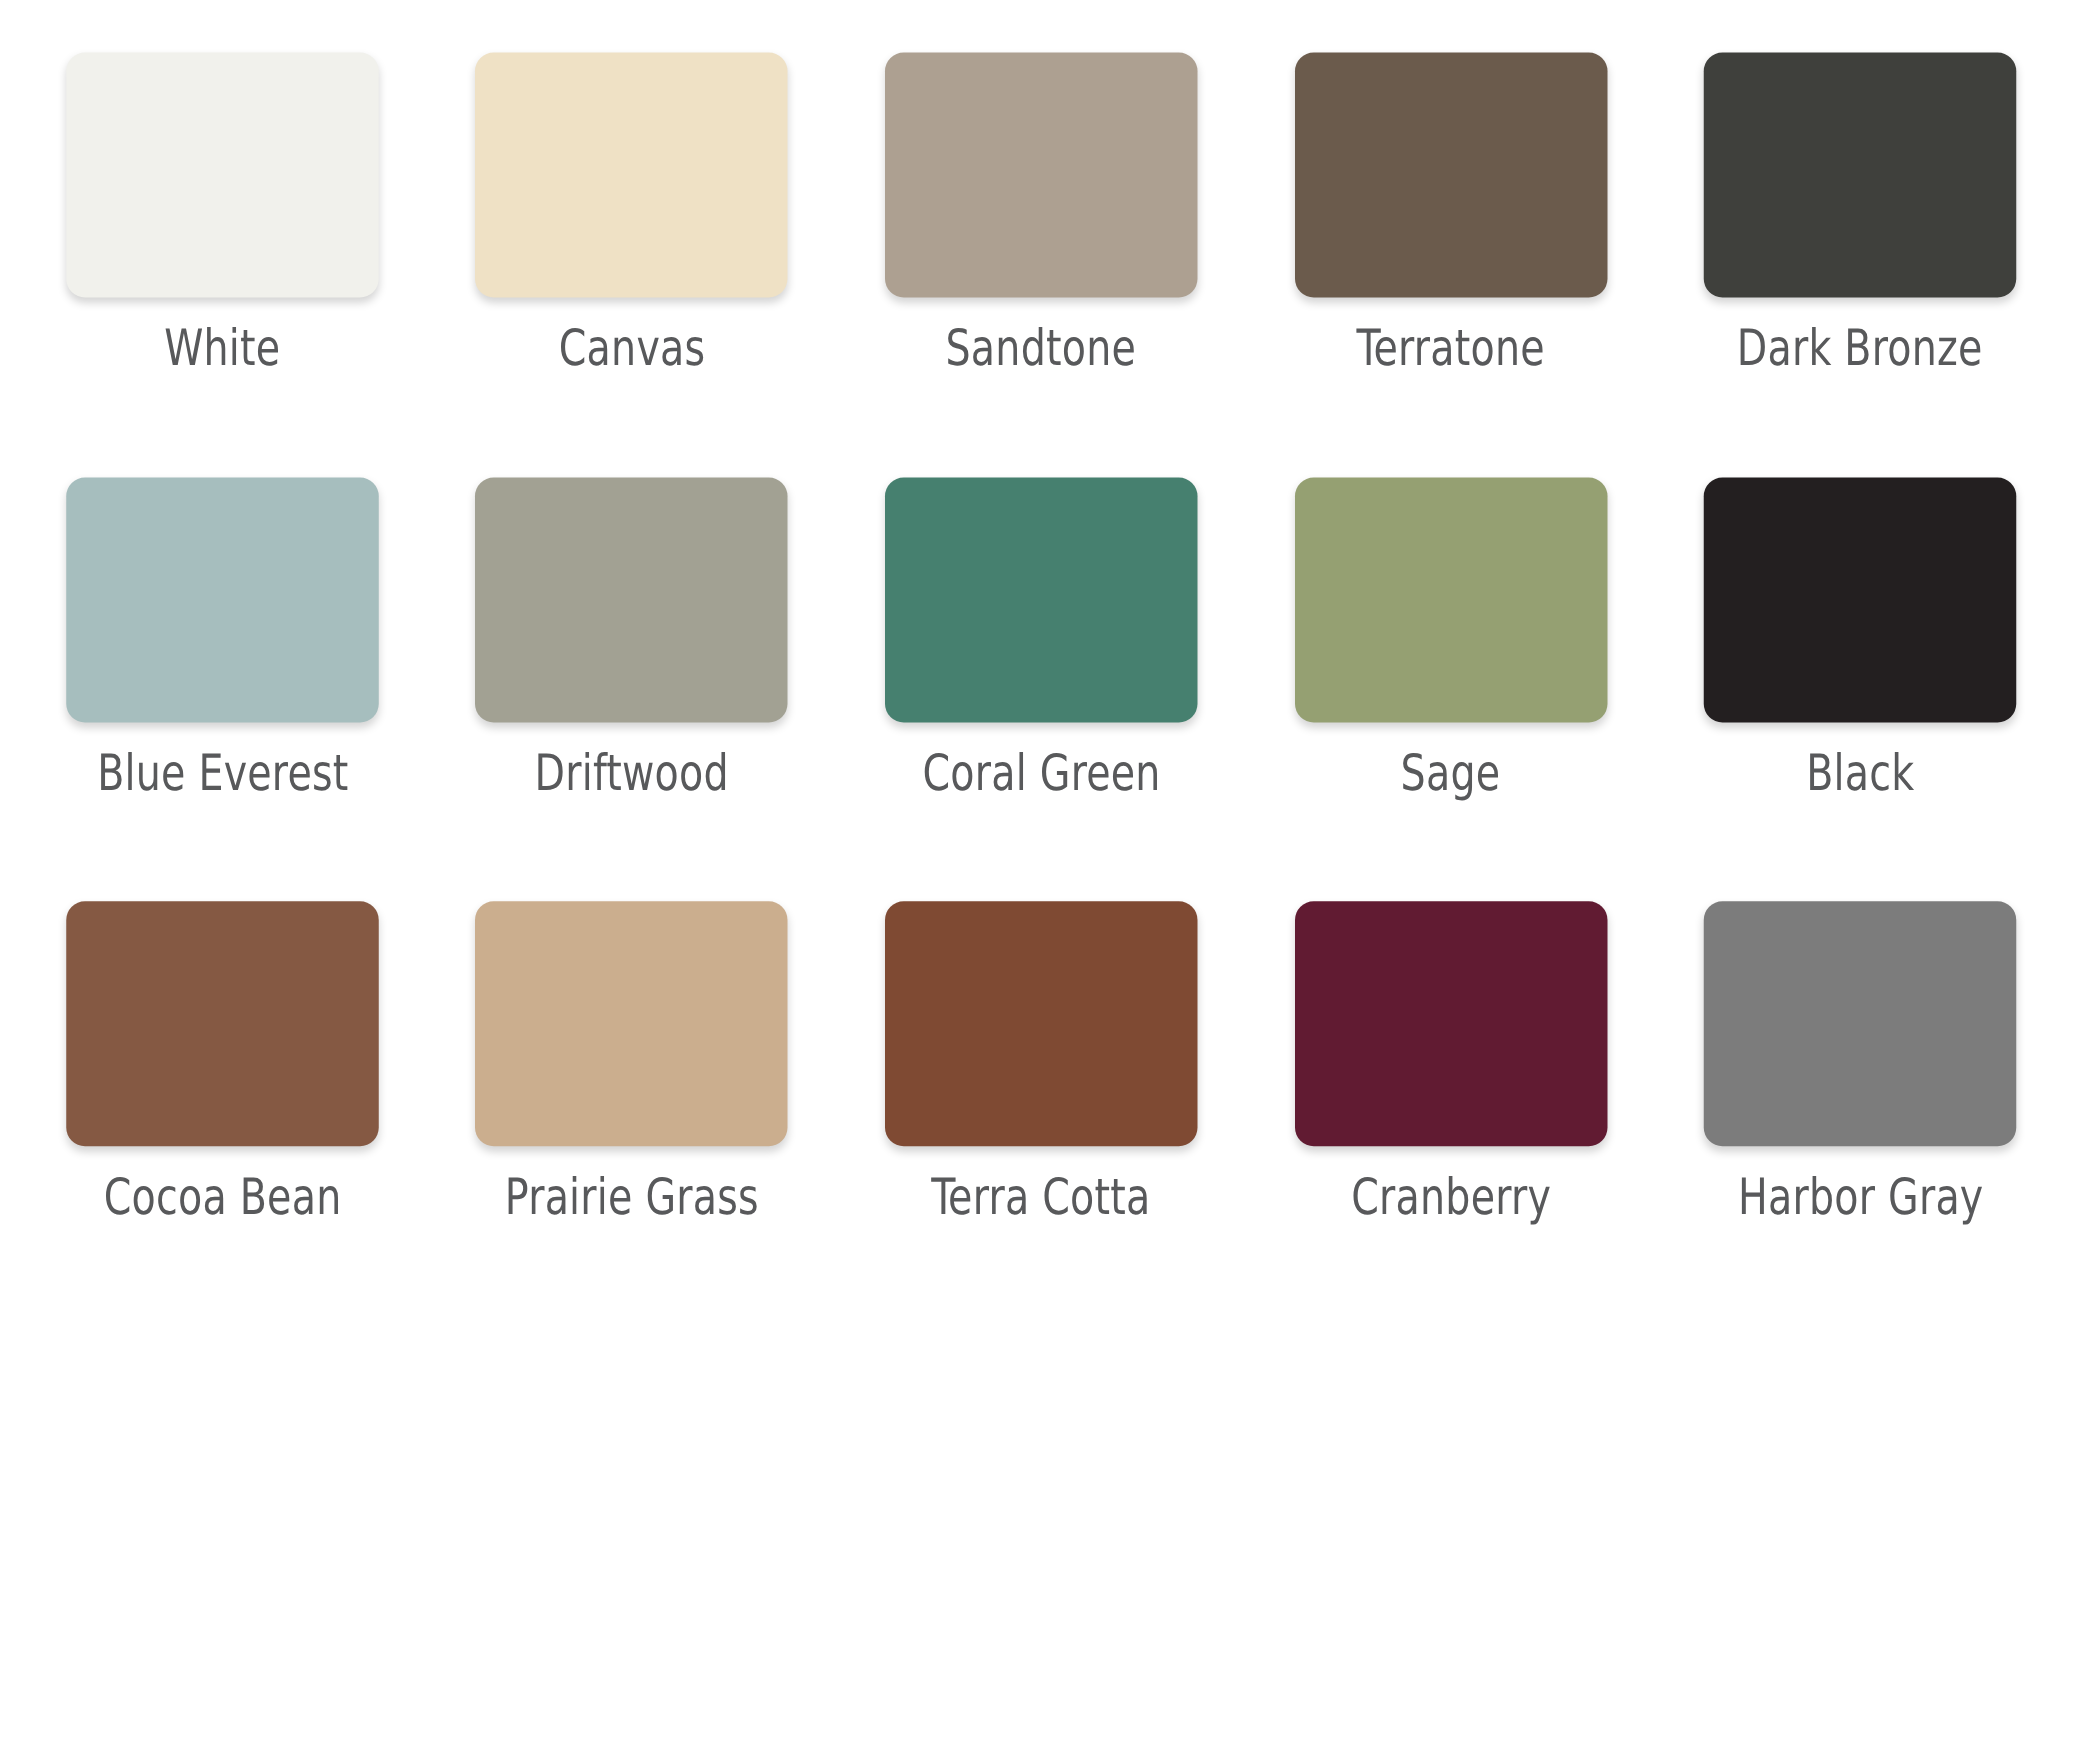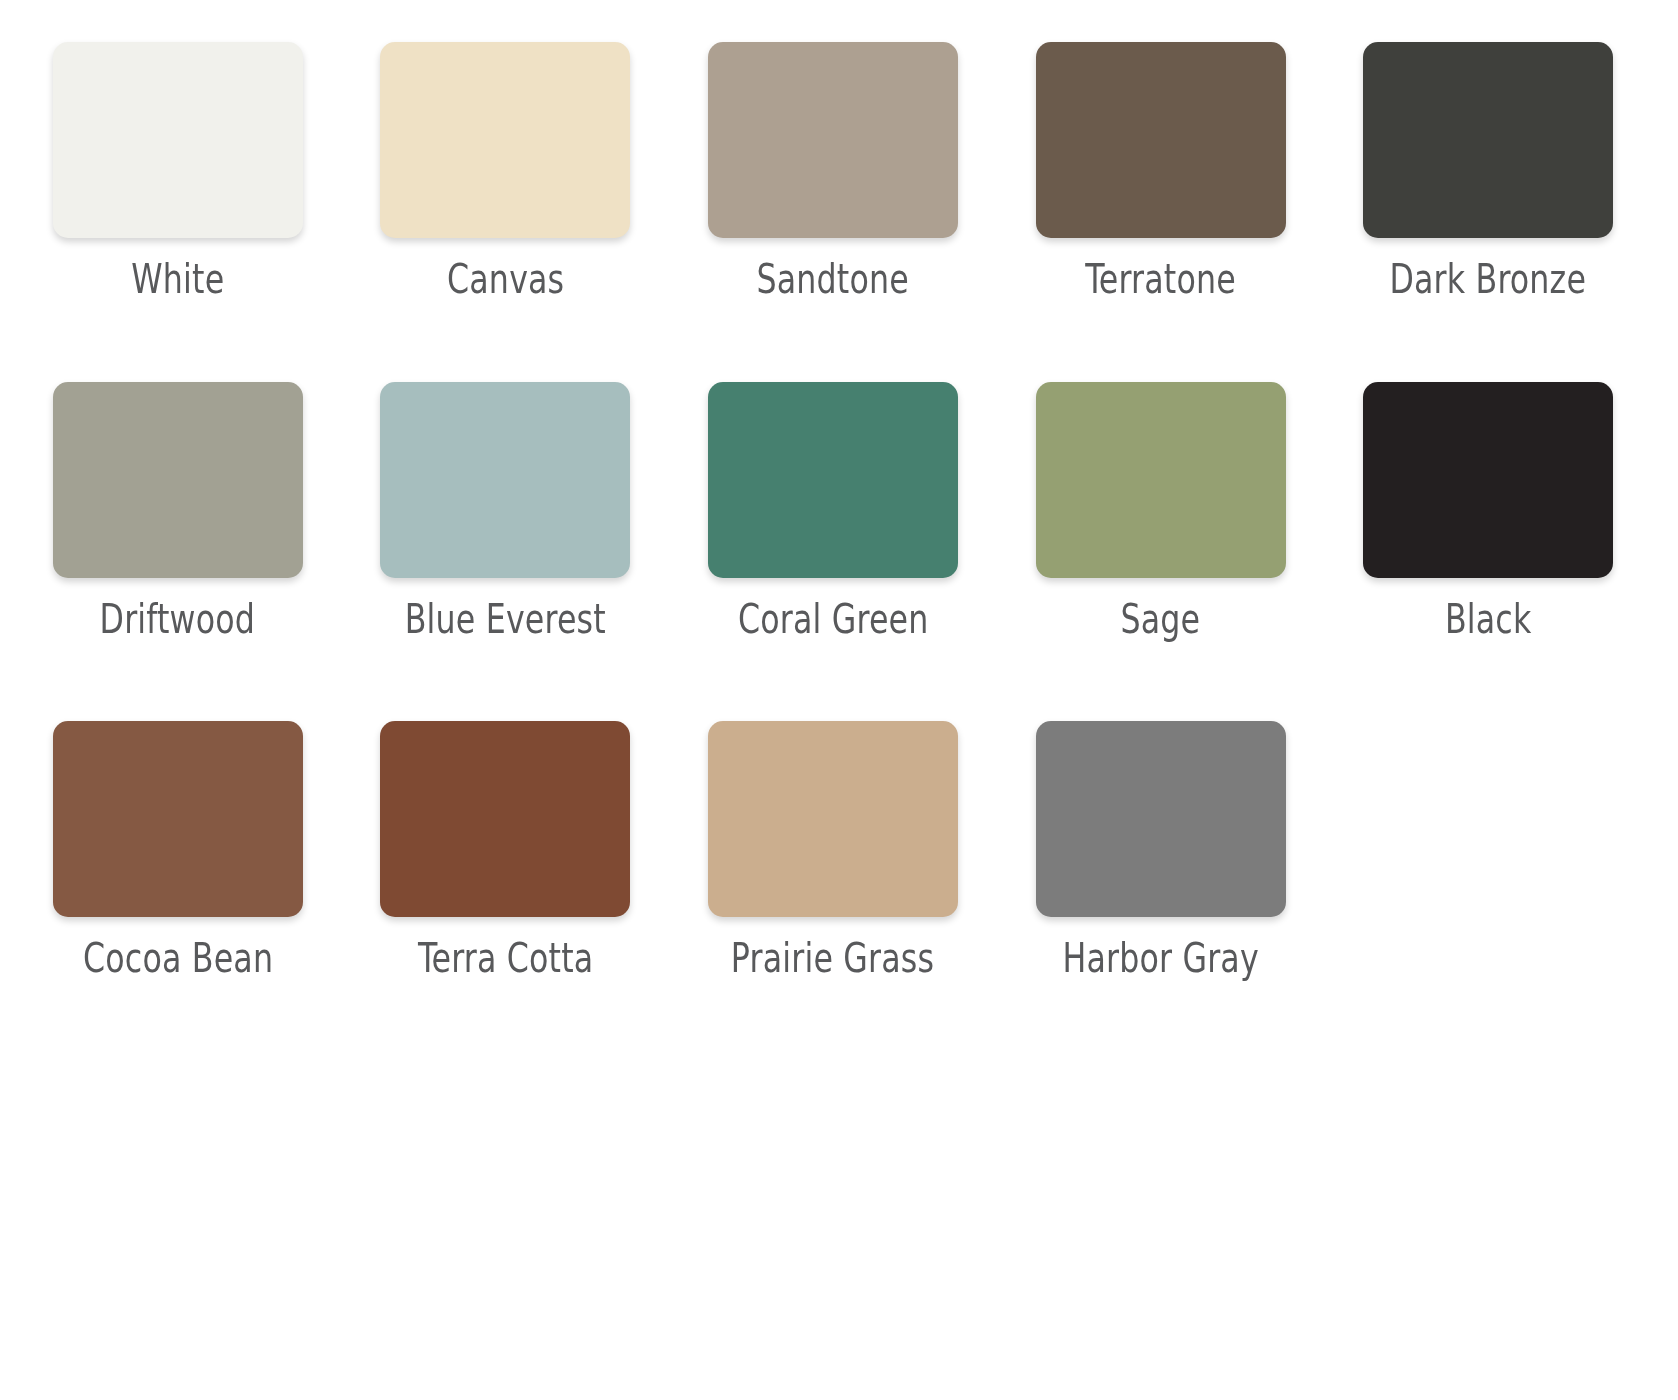--- a/index.html
+++ b/index.html
@@ -74,48 +74,52 @@
     </div>
     <div class="swatch-cell">
       <div class="swatch-chip" title="Terratone" style="background: rgb(107, 91, 76);"></div>
       <div class="swatch-label" style="color: rgb(88, 89, 91);">Terratone</div>
     </div>
     <div class="swatch-cell">
       <div class="swatch-chip" title="Dark Bronze" style="background: rgb(63, 64, 60);"></div>
       <div class="swatch-label" style="color: rgb(88, 89, 91);">Dark Bronze</div>
     </div>
     <div class="swatch-cell">
+      <div class="swatch-chip" title="Blue Everest" style="background: rgb(166, 190, 190);"></div>
+      <div class="swatch-label" style="color: rgb(88, 89, 91);">Blue Everest</div>
+    </div>
+    <div class="swatch-cell">
       <div class="swatch-chip" title="Driftwood" style="background: rgb(162, 161, 147);"></div>
       <div class="swatch-label" style="color: rgb(88, 89, 91);">Driftwood</div>
-    </div>
-    <div class="swatch-cell">
-      <div class="swatch-chip" title="Blue Everest" style="background: rgb(166, 190, 190);"></div>
-      <div class="swatch-label" style="color: rgb(88, 89, 91);">Blue Everest</div>
     </div>
     <div class="swatch-cell">
       <div class="swatch-chip" title="Coral Green" style="background: rgb(70, 128, 111);"></div>
       <div class="swatch-label" style="color: rgb(88, 89, 91);">Coral Green</div>
     </div>
     <div class="swatch-cell">
       <div class="swatch-chip" title="Sage" style="background: rgb(149, 160, 114);"></div>
       <div class="swatch-label" style="color: rgb(88, 89, 91);">Sage</div>
     </div>
     <div class="swatch-cell">
       <div class="swatch-chip" title="Black" style="background: rgb(35, 31, 32);"></div>
       <div class="swatch-label" style="color: rgb(88, 89, 91);">Black</div>
     </div>
     <div class="swatch-cell">
       <div class="swatch-chip" title="Cocoa Bean" style="background: rgb(133, 89, 67);"></div>
       <div class="swatch-label" style="color: rgb(88, 89, 91);">Cocoa Bean</div>
     </div>
     <div class="swatch-cell">
+      <div class="swatch-chip" title="Prairie Grass" style="background: rgb(203, 174, 142);"></div>
+      <div class="swatch-label" style="color: rgb(88, 89, 91);">Prairie Grass</div>
+    </div>
+    <div class="swatch-cell">
       <div class="swatch-chip" title="Terra Cotta" style="background: rgb(127, 74, 51);"></div>
       <div class="swatch-label" style="color: rgb(88, 89, 91);">Terra Cotta</div>
     </div>
     <div class="swatch-cell">
-      <div class="swatch-chip" title="Prairie Grass" style="background: rgb(203, 174, 142);"></div>
-      <div class="swatch-label" style="color: rgb(88, 89, 91);">Prairie Grass</div>
+      <div class="swatch-chip" title="Cranberry" style="background: rgb(97, 27, 50);"></div>
+      <div class="swatch-label" style="color: rgb(88, 89, 91);">Cranberry</div>
     </div>
     <div class="swatch-cell">
       <div class="swatch-chip" title="Harbor Gray" style="background: rgb(124, 124, 124);"></div>
       <div class="swatch-label" style="color: rgb(88, 89, 91);">Harbor Gray</div>
     </div>
   </div>
 
 </body></html>

